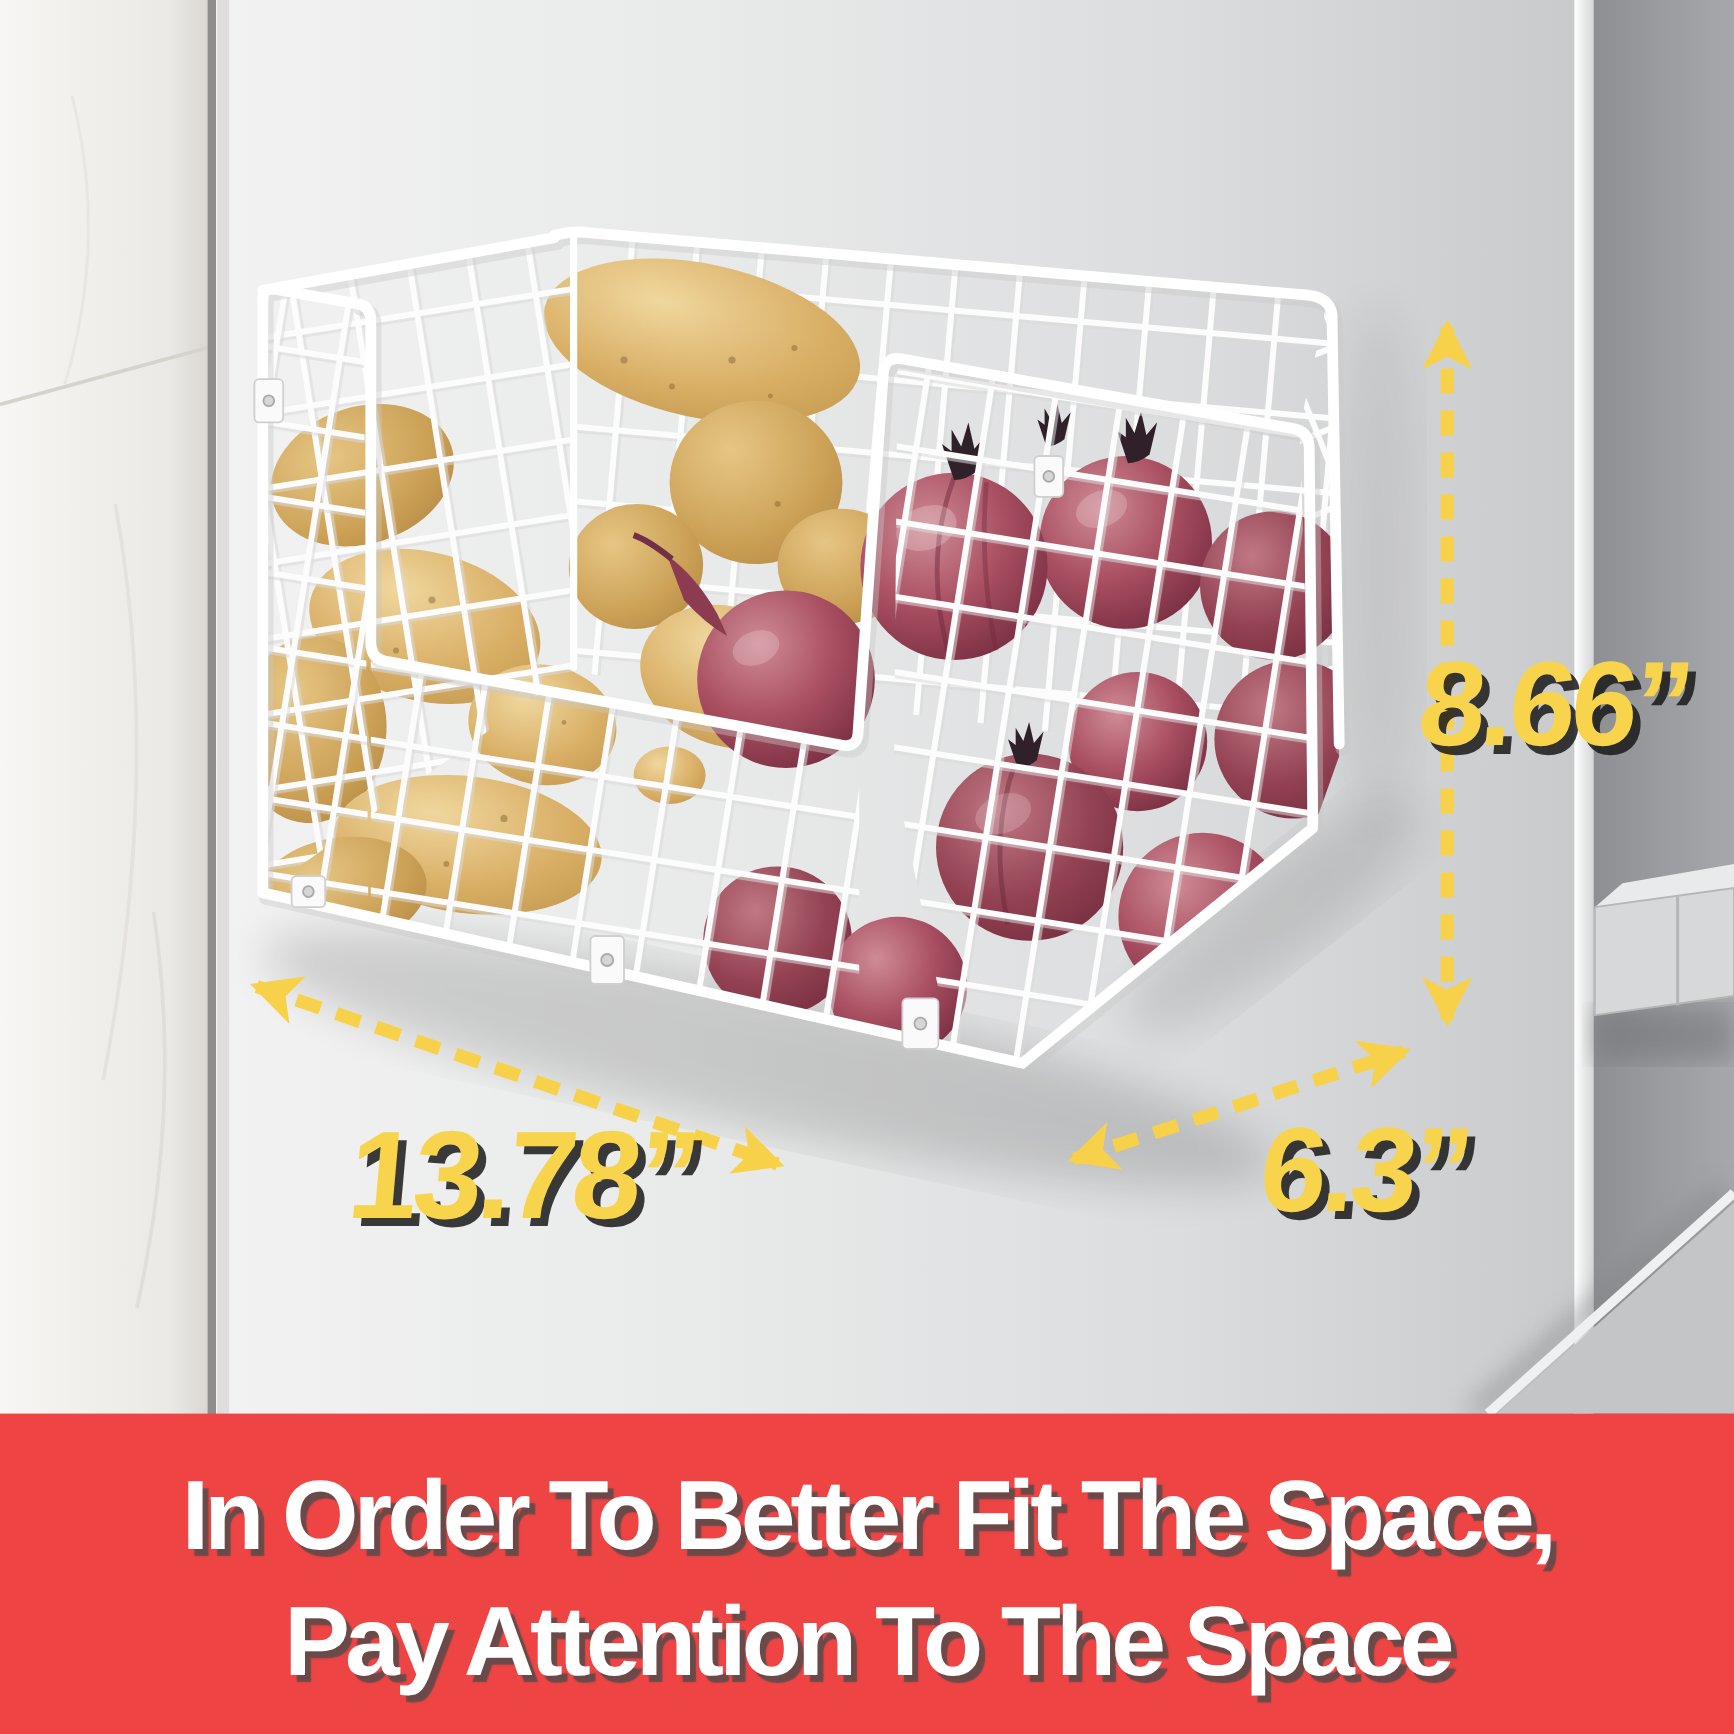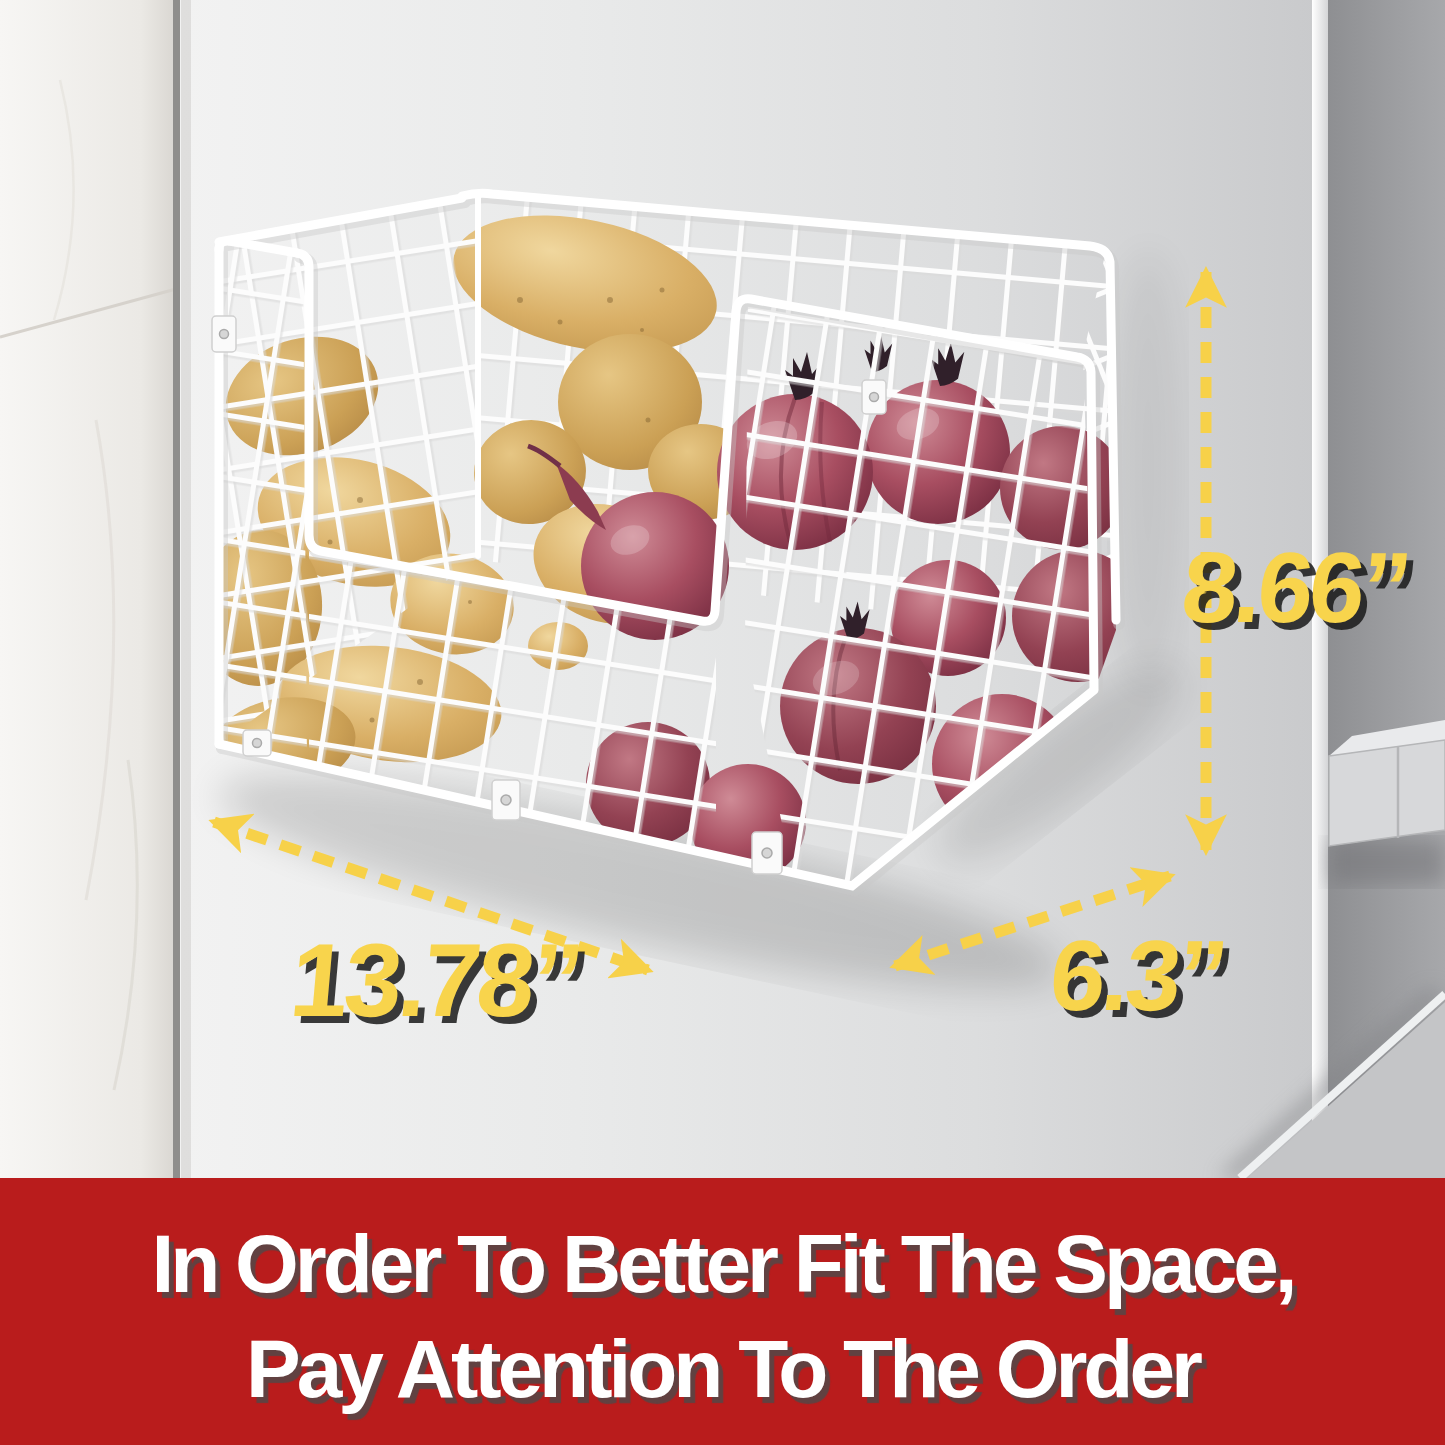--- a/index.html
+++ b/index.html
@@ -12,21 +12,21 @@
     position:absolute;font-weight:bold;color:#F8D44C;line-height:1;
     letter-spacing:-4px;text-align:center;white-space:nowrap;
     text-shadow:7px 7px 0 rgba(25,25,25,.85);
     transform:skewX(-5deg);
   }
   #dim-height{left:1140px;top:537px;width:310px;font-size:100px;}
   #dim-width{left:185px;top:928px;width:500px;font-size:104px;}
   #dim-depth{left:947px;top:925px;width:380px;font-size:100px;}
   #banner{
     position:absolute;left:0;top:1178px;width:1445px;height:267px;
-    background:#b91c1c;
+    background:#ef4444;
   }
   .banner-line{
     text-align:center;font-weight:bold;color:#FFFFFF;
     font-size:82px;line-height:1.28;letter-spacing:-4px;white-space:nowrap;
     text-shadow:5px 6px 1px rgba(75,75,75,.8);
   }
   #banner-inner{padding-top:34px;}
 </style>
 </head>
 <body>
@@ -274,17 +274,17 @@
   </g>
 </svg>
 
 <div class="dim" id="dim-height">8.66”</div>
 <div class="dim" id="dim-width">13.78”</div>
 <div class="dim" id="dim-depth">6.3”</div>
 
 <div id="banner">
   <div id="banner-inner">
     <div class="banner-line">In Order To Better Fit The Space,</div>
-    <div class="banner-line">Pay Attention To The Order</div>
+    <div class="banner-line">Pay Attention To The Space</div>
   </div>
 </div>
 
 </div>
 
 </body></html>

